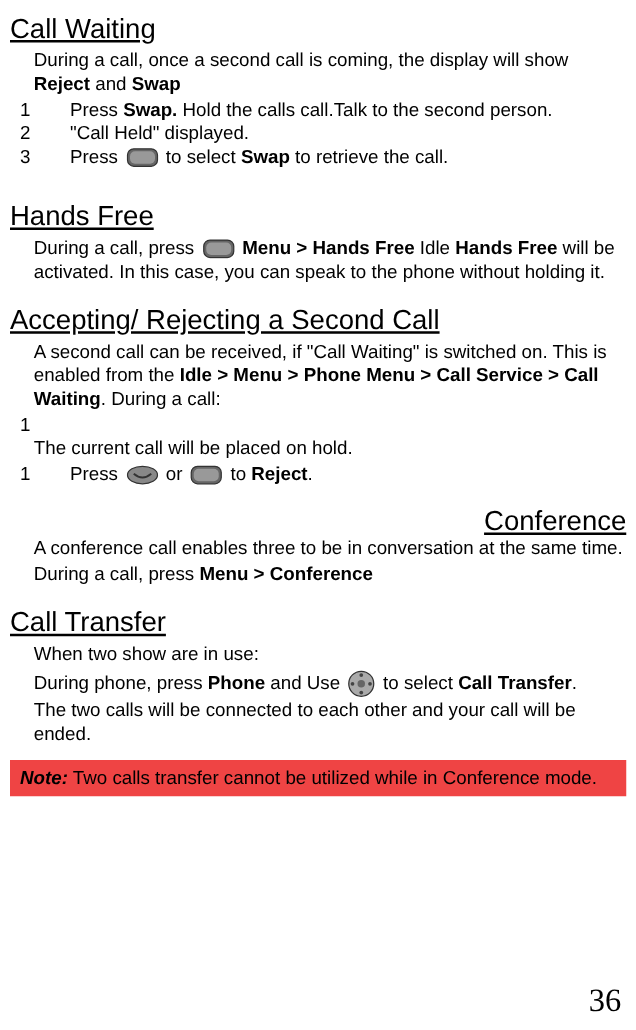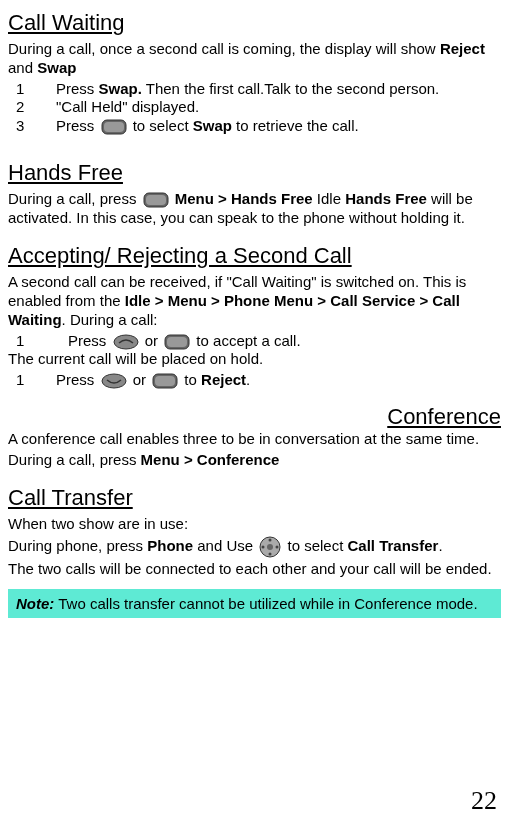--- a/index.html
+++ b/index.html
@@ -24,20 +24,21 @@
       margin-bottom: 4px;
     }
     h1.tight {
       margin-bottom: 0;
       text-align: right;
     }
     p {
       font-size: 15px;
       line-height: 1.25;
       margin-bottom: 2px;
+      margin-left: 19px;
     }
     .step-row {
       font-size: 15px;
       line-height: 1.25;
       display: flex;
       margin-bottom: 0px;
     }
     .step-num {
       width: 48px;
       padding-left: 8px;
@@ -48,21 +49,21 @@
     }
     .step-row.indent2 .step-num {
       width: 60px;
     }
     .icon-inline {
       display: inline-block;
       vertical-align: middle;
       margin: 0 2px;
     }
     .note-box {
-      background: #5eead4;
+      background: #ef4444;
       padding: 6px 8px;
       font-size: 15px;
       margin-top: 10px;
     }
     .page-number {
       position: absolute;
       bottom: 8px;
       right: 12px;
       font-family: "Times New Roman", serif;
       font-size: 26px;
@@ -79,21 +80,21 @@
 </head>
 <body>
 
 <h1>Call Waiting</h1>
 <p>
   <span>During a call, once a second call is coming, the display will show </span><b>Reject</b><span> and </span><b>Swap</b>
 </p>
 <div class="step-row">
   <span class="step-num">1</span>
   <span class="step-text">
-    <span>Press </span><b>Swap.</b><span> Then the first call.Talk to the second person.</span>
+    <span>Press </span><b>Swap.</b><span> Hold the calls call.Talk to the second person.</span>
   </span>
 </div>
 <div class="step-row">
   <span class="step-num">2</span>
   <span class="step-text">"Call Held" displayed.</span>
 </div>
 <div class="step-row">
   <span class="step-num">3</span>
   <span class="step-text">
     <span>Press </span><svg class="icon-inline" width="26" height="16" viewBox="0 0 26 16">
@@ -114,29 +115,20 @@
 </p>
 
 <div class="section-gap-sm"></div>
 
 <h1>Accepting/ Rejecting a Second Call</h1>
 <p>
   <span>A second call can be received, if "Call Waiting" is switched on. This is enabled from the </span><b>Idle &gt; Menu &gt; Phone Menu &gt; Call Service &gt; Call Waiting</b><span>.  During a call:</span>
 </p>
 <div class="step-row indent2">
   <span class="step-num">1</span>
-  <span class="step-text">
-    <span>Press </span><svg class="icon-inline" width="26" height="16" viewBox="0 0 26 16">
-        <ellipse cx="13" cy="8" rx="12" ry="7" fill="#888" stroke="#333"></ellipse>
-        <path d="M6 9 Q13 3 20 9" stroke="#333" fill="none" stroke-width="1.5"></path>
-      </svg><span> or </span><svg class="icon-inline" width="26" height="16" viewBox="0 0 26 16">
-        <rect x="1" y="1" width="24" height="14" rx="5" fill="#666" stroke="#333"></rect>
-        <rect x="3" y="3" width="20" height="10" rx="4" fill="#999"></rect>
-      </svg><span>  to accept a call.</span>
-  </span>
 </div>
 <p>The current call will be placed on hold.</p>
 <div class="step-row">
   <span class="step-num">1</span>
   <span class="step-text">
     <span>Press </span><svg class="icon-inline" width="26" height="16" viewBox="0 0 26 16">
         <ellipse cx="13" cy="8" rx="12" ry="7" fill="#888" stroke="#333"></ellipse>
         <path d="M6 7 Q13 13 20 7" stroke="#333" fill="none" stroke-width="1.5"></path>
       </svg><span> or </span><svg class="icon-inline" width="26" height="16" viewBox="0 0 26 16">
         <rect x="1" y="1" width="24" height="14" rx="5" fill="#666" stroke="#333"></rect>
@@ -166,13 +158,13 @@
       <circle cx="4" cy="11" r="1.5" fill="#444"></circle>
       <circle cx="18" cy="11" r="1.5" fill="#444"></circle>
     </svg><span> to select </span><b>Call Transfer</b><span>.</span>
 </p>
 <p>The two calls will be connected to each other and your call will be ended.</p>
 
 <div class="note-box">
   <b><i>Note:</i></b><span> Two calls transfer cannot be utilized while in Conference mode.</span>
 </div>
 
-<div class="page-number">22</div>
+<div class="page-number">36</div>
 
 </body></html>

